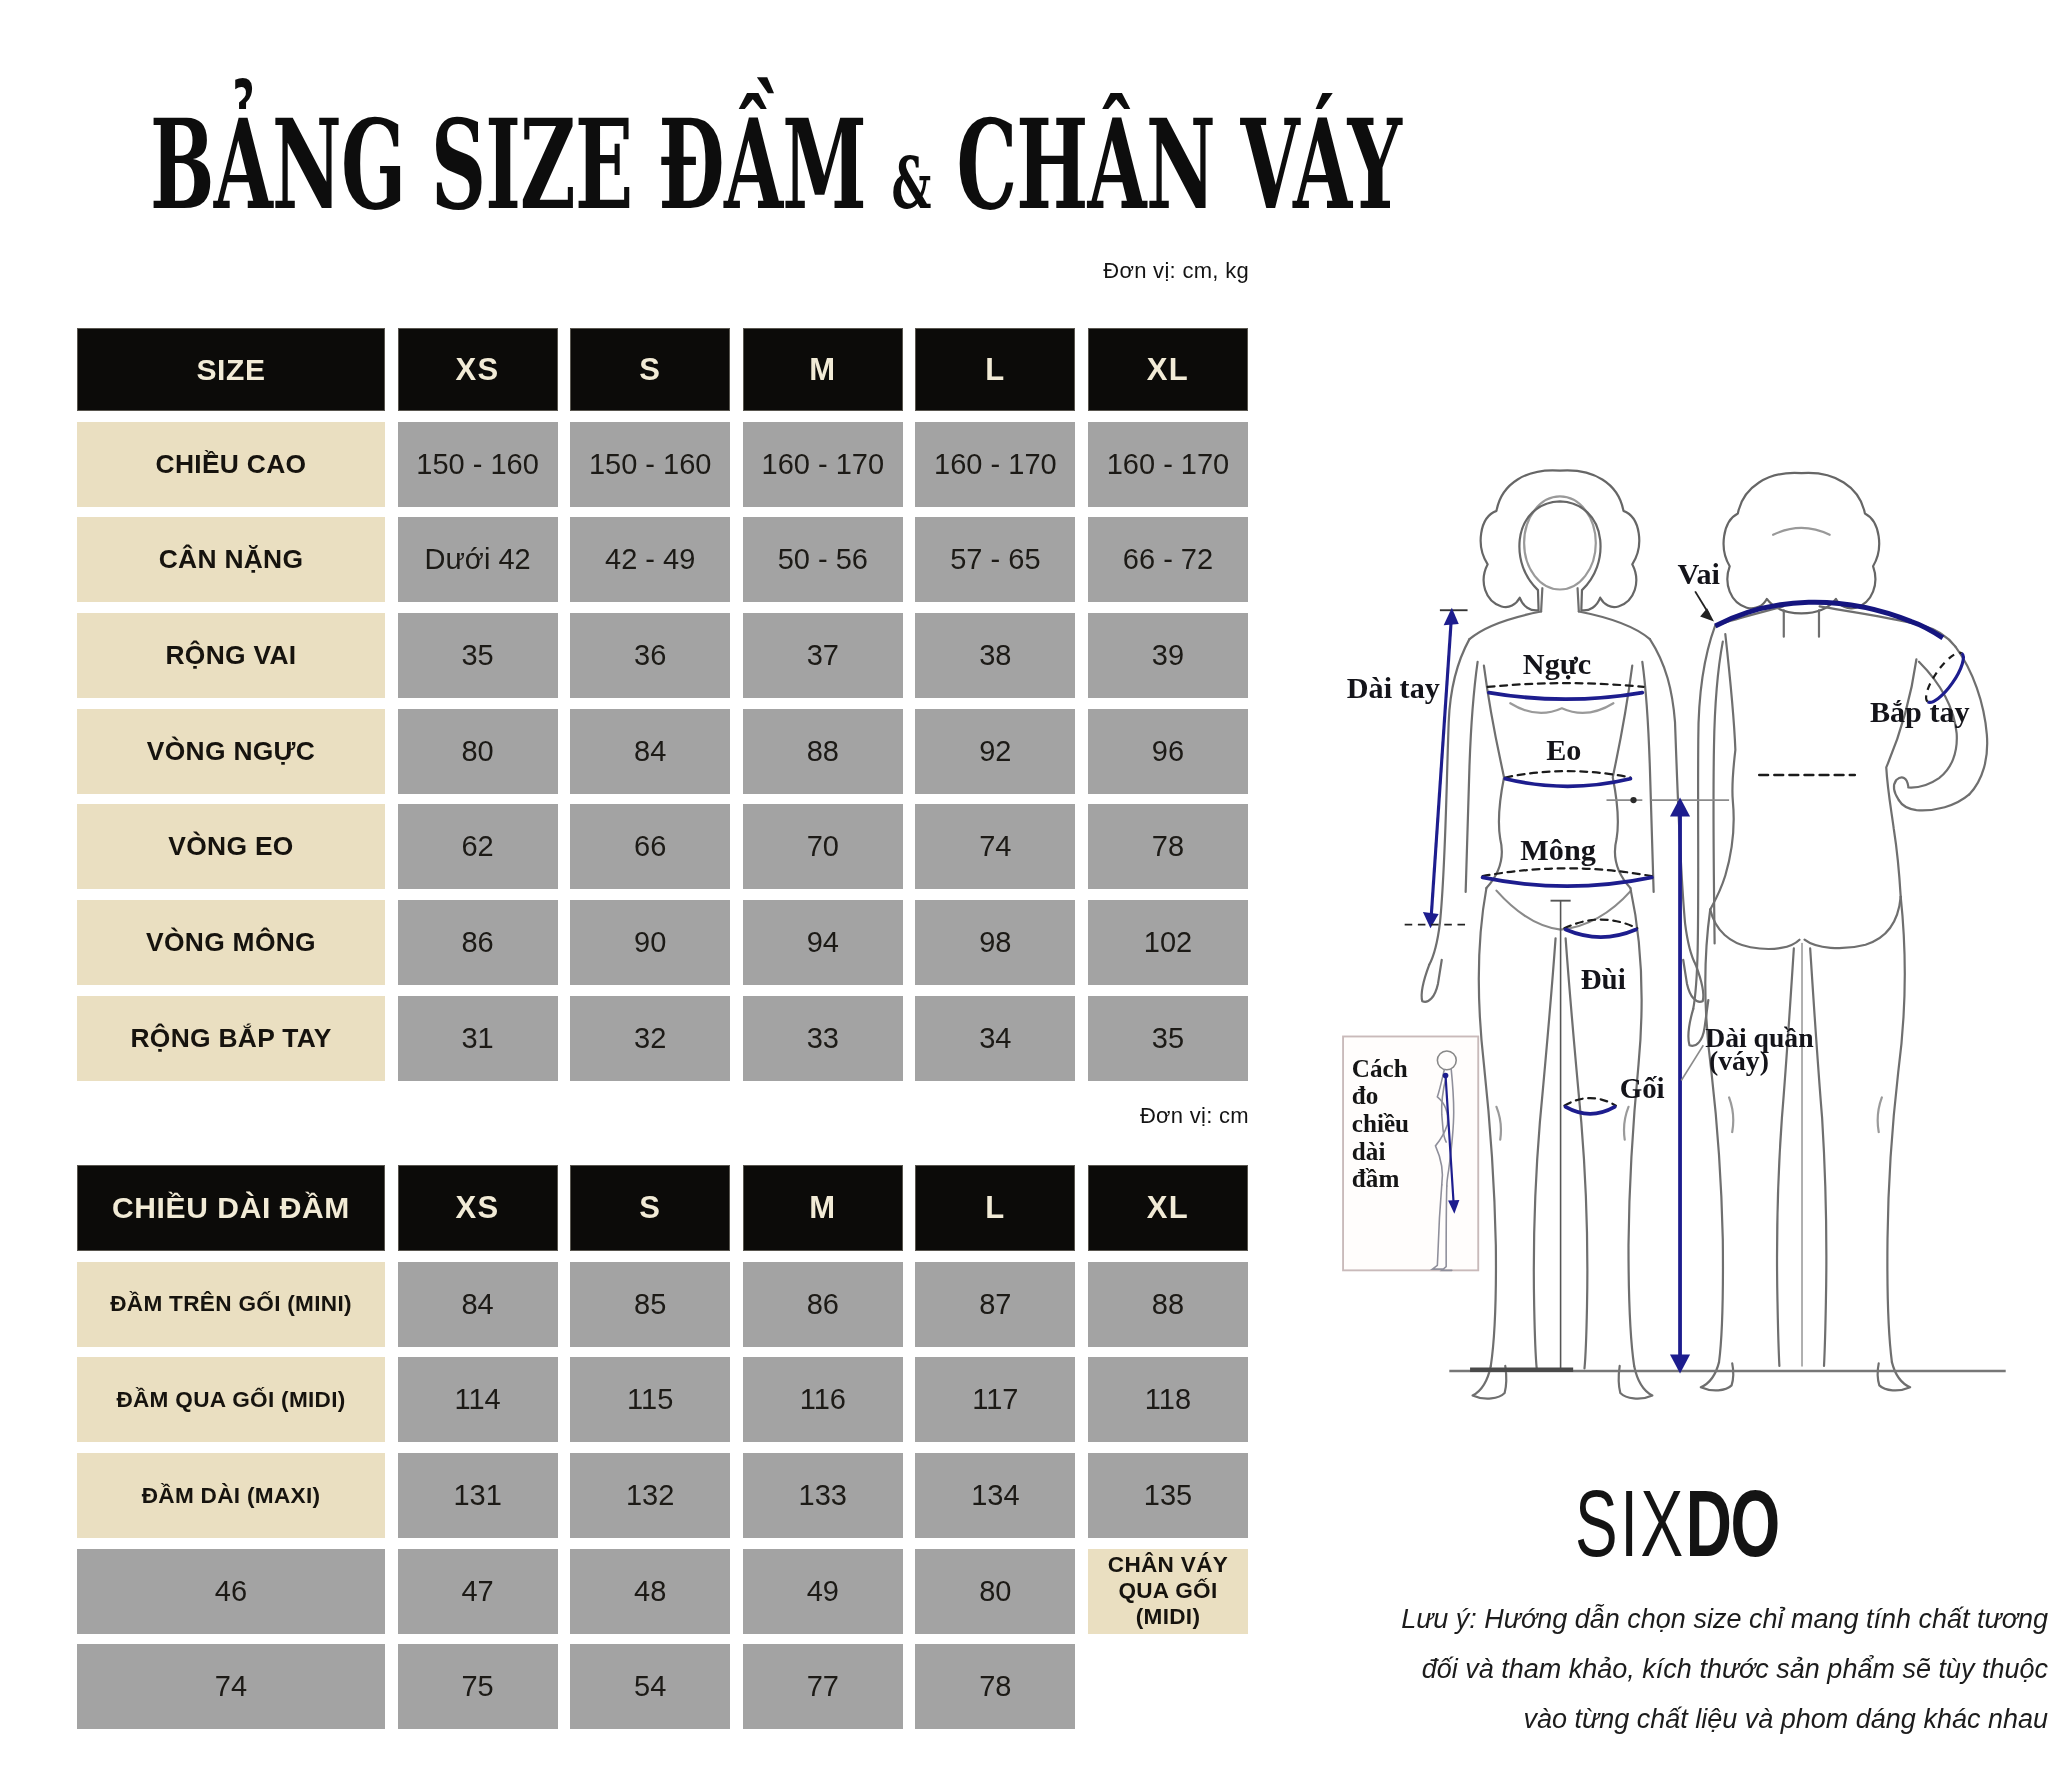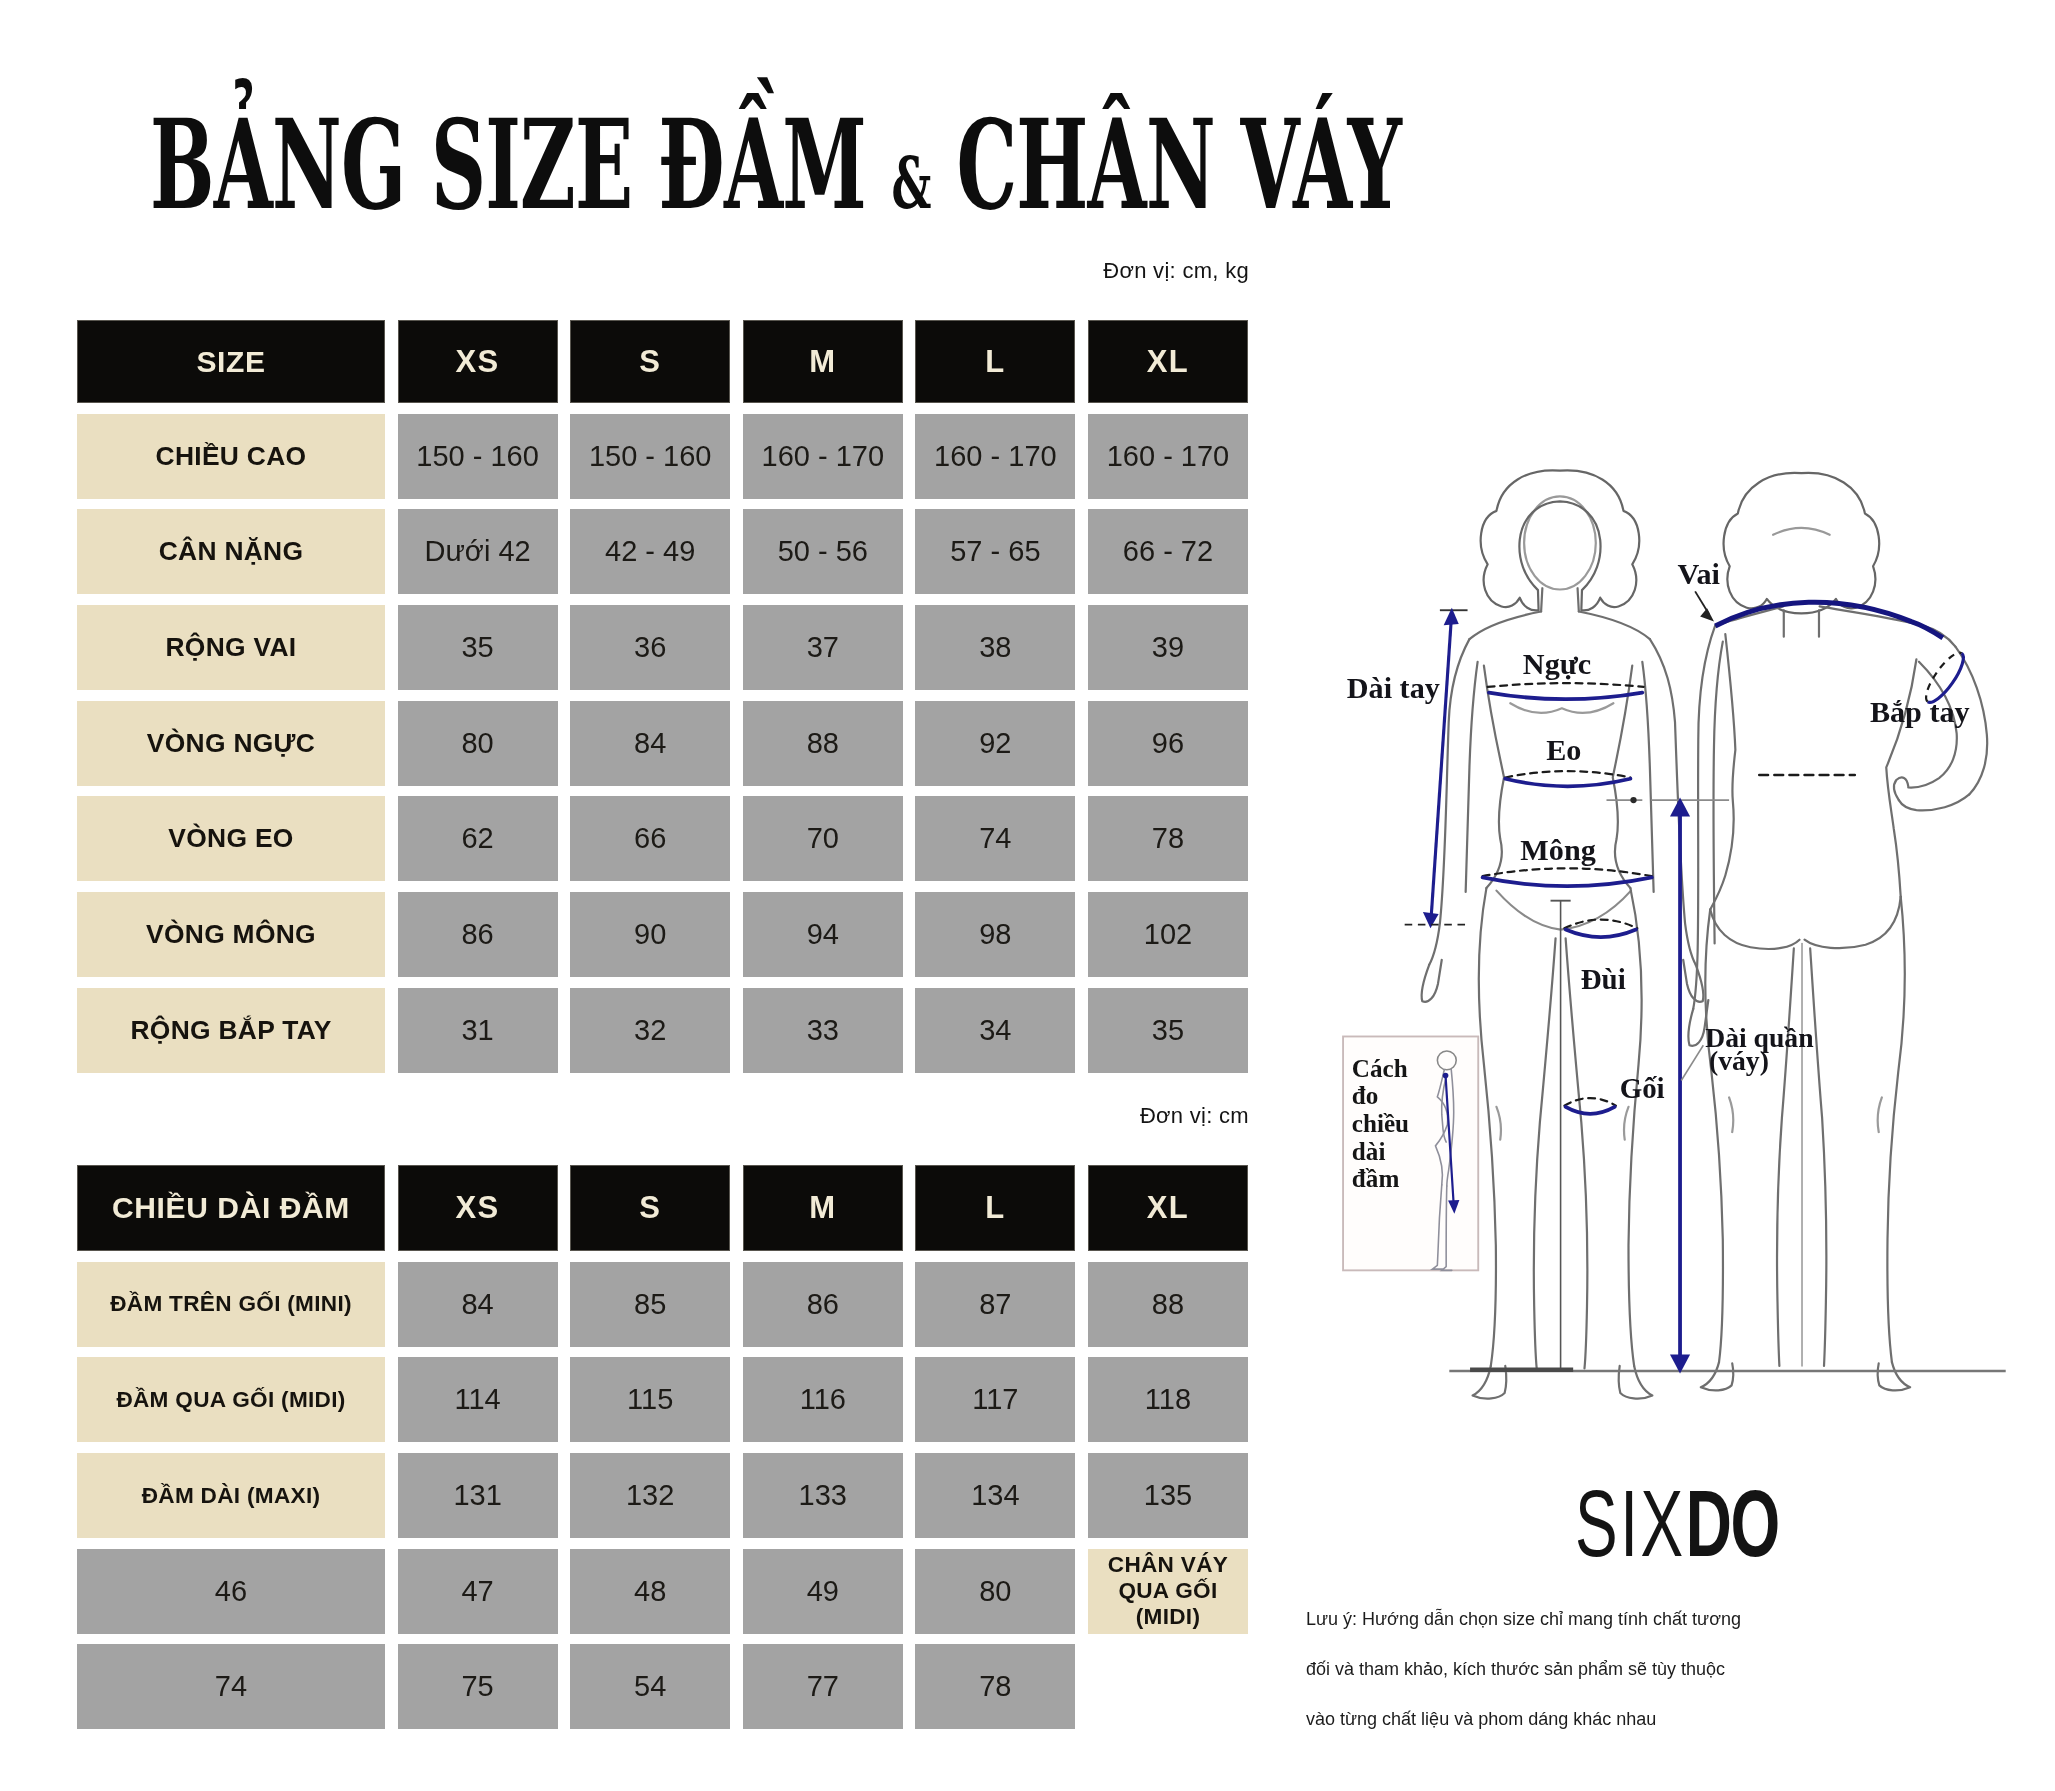--- a/index.html
+++ b/index.html
@@ -15,41 +15,41 @@
   }
   .page-title .amp{font-size:.58em;}
   .unit{
     position:absolute;width:478px;text-align:right;
     font-size:22px;color:#141414;letter-spacing:0.3px;
   }
   #unit1{left:771px;top:258px;}
   #unit2{left:771px;top:1103px;}
   .size-table{position:absolute;left:77px;display:grid;
     grid-template-columns:308px repeat(5,160px);gap:10.7px 12.6px;}
-  #table1{top:320px;grid-template-rows:83px repeat(7,85px);}
+  #table1{top:328px;grid-template-rows:83px repeat(7,85px);}
   #table2{top:1165px;grid-template-rows:86px repeat(5,85px);}
   .cell{display:flex;align-items:center;justify-content:center;text-align:center;}
   .cell.head{
     background:#0c0b09;color:#f2ebd6;font-weight:700;font-size:31px;
     letter-spacing:1.3px;border:1.9px solid #59564f;
   }
   .cell.head.first{font-size:30px;letter-spacing:0.6px;}
   .cell.label{background:#eadfc1;font-weight:700;font-size:26.4px;color:#16130e;letter-spacing:0.3px;}
   #table2 .cell.label{font-size:22.6px;}
   .cell.value{background:#a3a3a3;font-weight:400;font-size:29px;color:#1c1a16;}
   .logo{
     position:absolute;left:1520px;top:1470px;width:314px;text-align:center;
     font-size:94px;color:#141414;white-space:nowrap;
     transform:scaleX(.68);transform-origin:center;
   }
   .logo .logo-six{font-weight:400;letter-spacing:3.8px;}
   .logo .logo-do{font-weight:800;letter-spacing:-1.9px;}
   .note{
-    position:absolute;left:1306px;top:1594px;width:742px;text-align:left;
-    font-size:18px;line-height:50px;color:#1c1c1c;
+    position:absolute;left:1306px;top:1594px;width:742px;text-align:right;
+    font-style:italic;font-size:27px;line-height:50px;color:#1c1c1c;
   }
   svg text{font-family:"Liberation Serif","DejaVu Serif",serif;font-weight:600;fill:#14141a;}
   svg .lbl{font-size:48px;}
   svg .lbl-sm{font-size:46px;}
   svg .lbl-dq{font-size:44px;}
   svg .inset-txt{font-size:40px;font-weight:700;fill:#151515;}
 </style>
 </head>
 <body>
 

